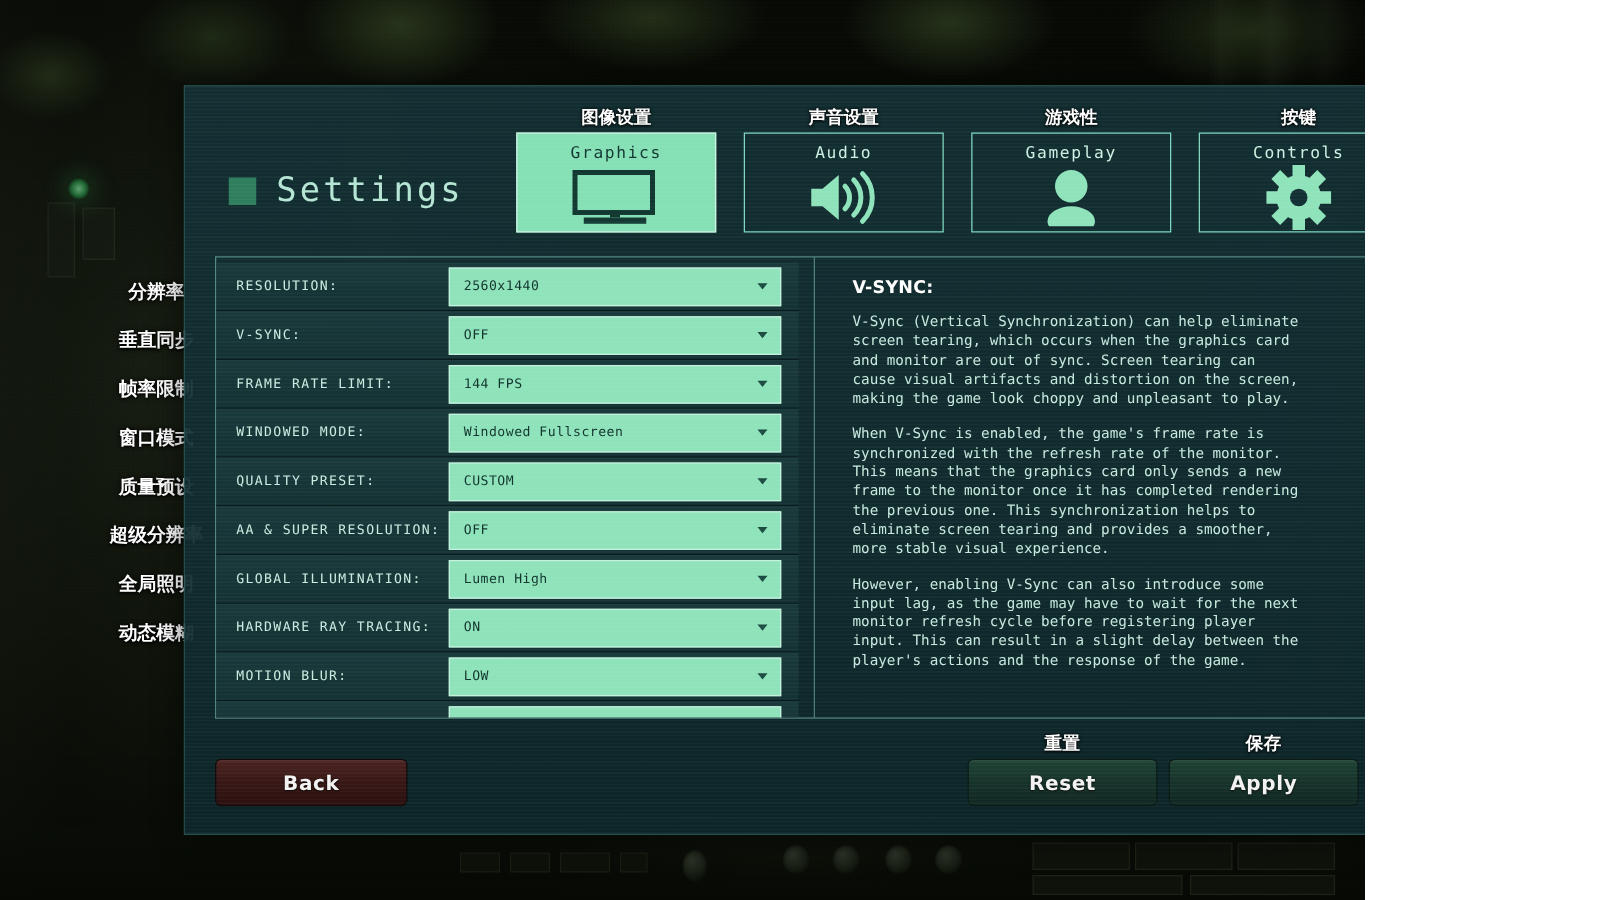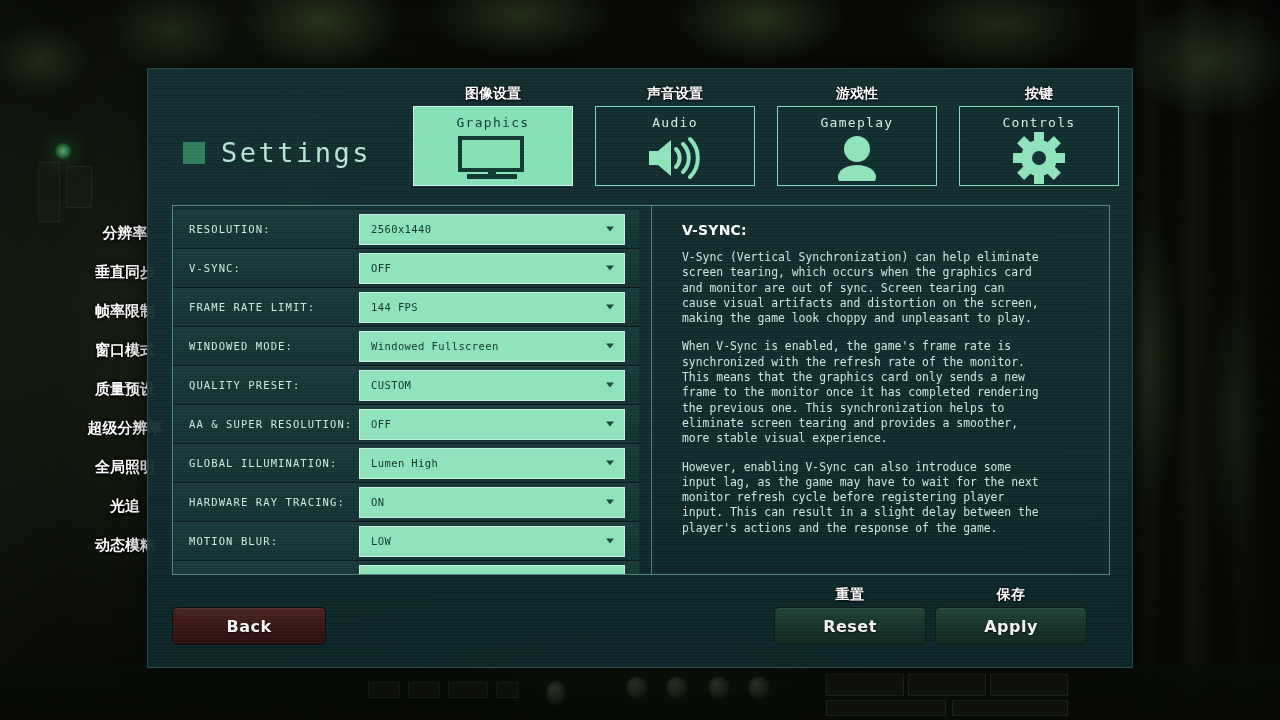--- a/index.html
+++ b/index.html
@@ -5,21 +5,21 @@
   * { box-sizing: border-box; margin: 0; padding: 0; }
   html, body {
     width: 1280px; height: 720px;
     overflow: hidden;
     font-family: "DejaVu Sans Mono", monospace;
   }
 
   
   #stage {
     position: relative;
-    width: 1280px; height: 720px;
+    width: 1092px; height: 720px;
     background-color: #0369a1;
     overflow: hidden;
   }
   .bg-layer {
     position: absolute; inset: 0;
   }
   .bg-base {
     background:
       radial-gradient(ellipse 420px 520px at 120px 300px, #1d2517 0%, #0e1309 70%, #090c06 100%),
       radial-gradient(ellipse 380px 560px at 1180px 340px, #222b1b 0%, #10150c 70%, #080b05 100%),
@@ -304,21 +304,20 @@
   </div>
 
   <div class="side-annots">
     <div class="side-annot">分辨率</div>
     <div class="side-annot">垂直同步</div>
     <div class="side-annot">帧率限制</div>
     <div class="side-annot">窗口模式</div>
     <div class="side-annot">质量预设</div>
     <div class="side-annot">超级分辨率</div>
     <div class="side-annot">全局照明</div>
-    <div class="side-annot">光追</div>
     <div class="side-annot">动态模糊</div>
   </div>
 
   <div id="window">
 
     <div class="title-row">
       <div class="title-square"></div>
       <div class="title-text">Settings</div>
     </div>
 

